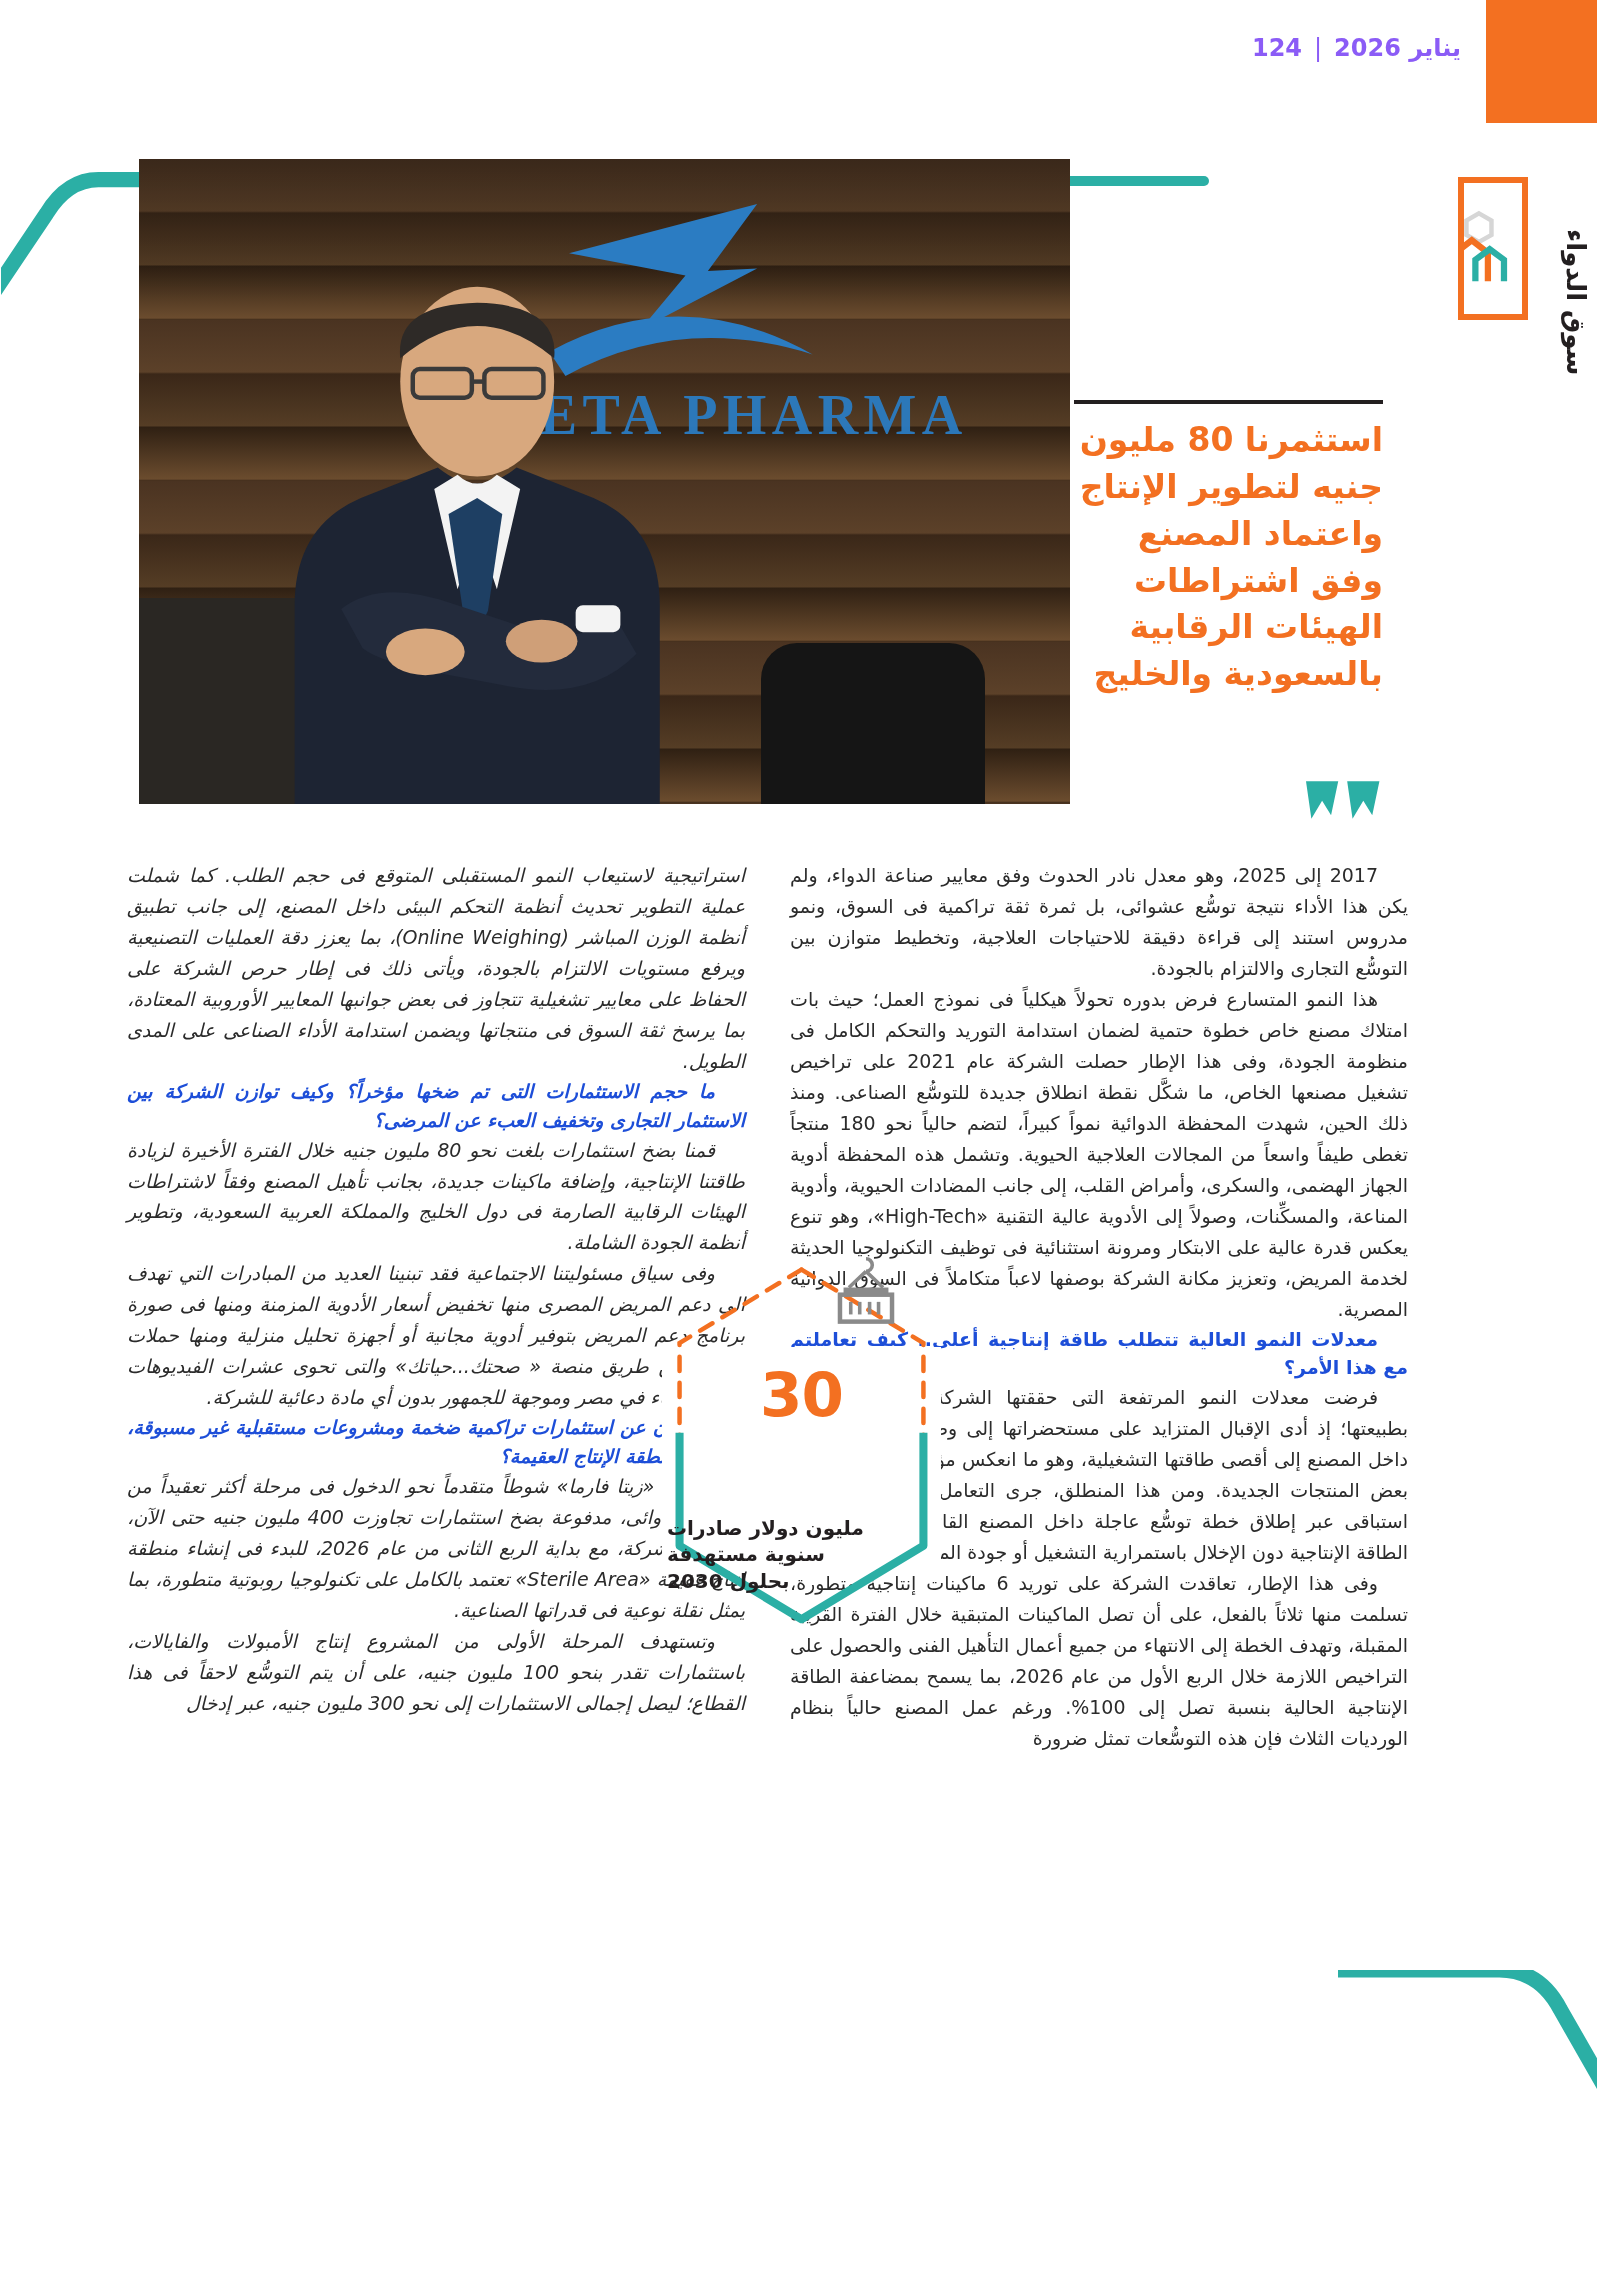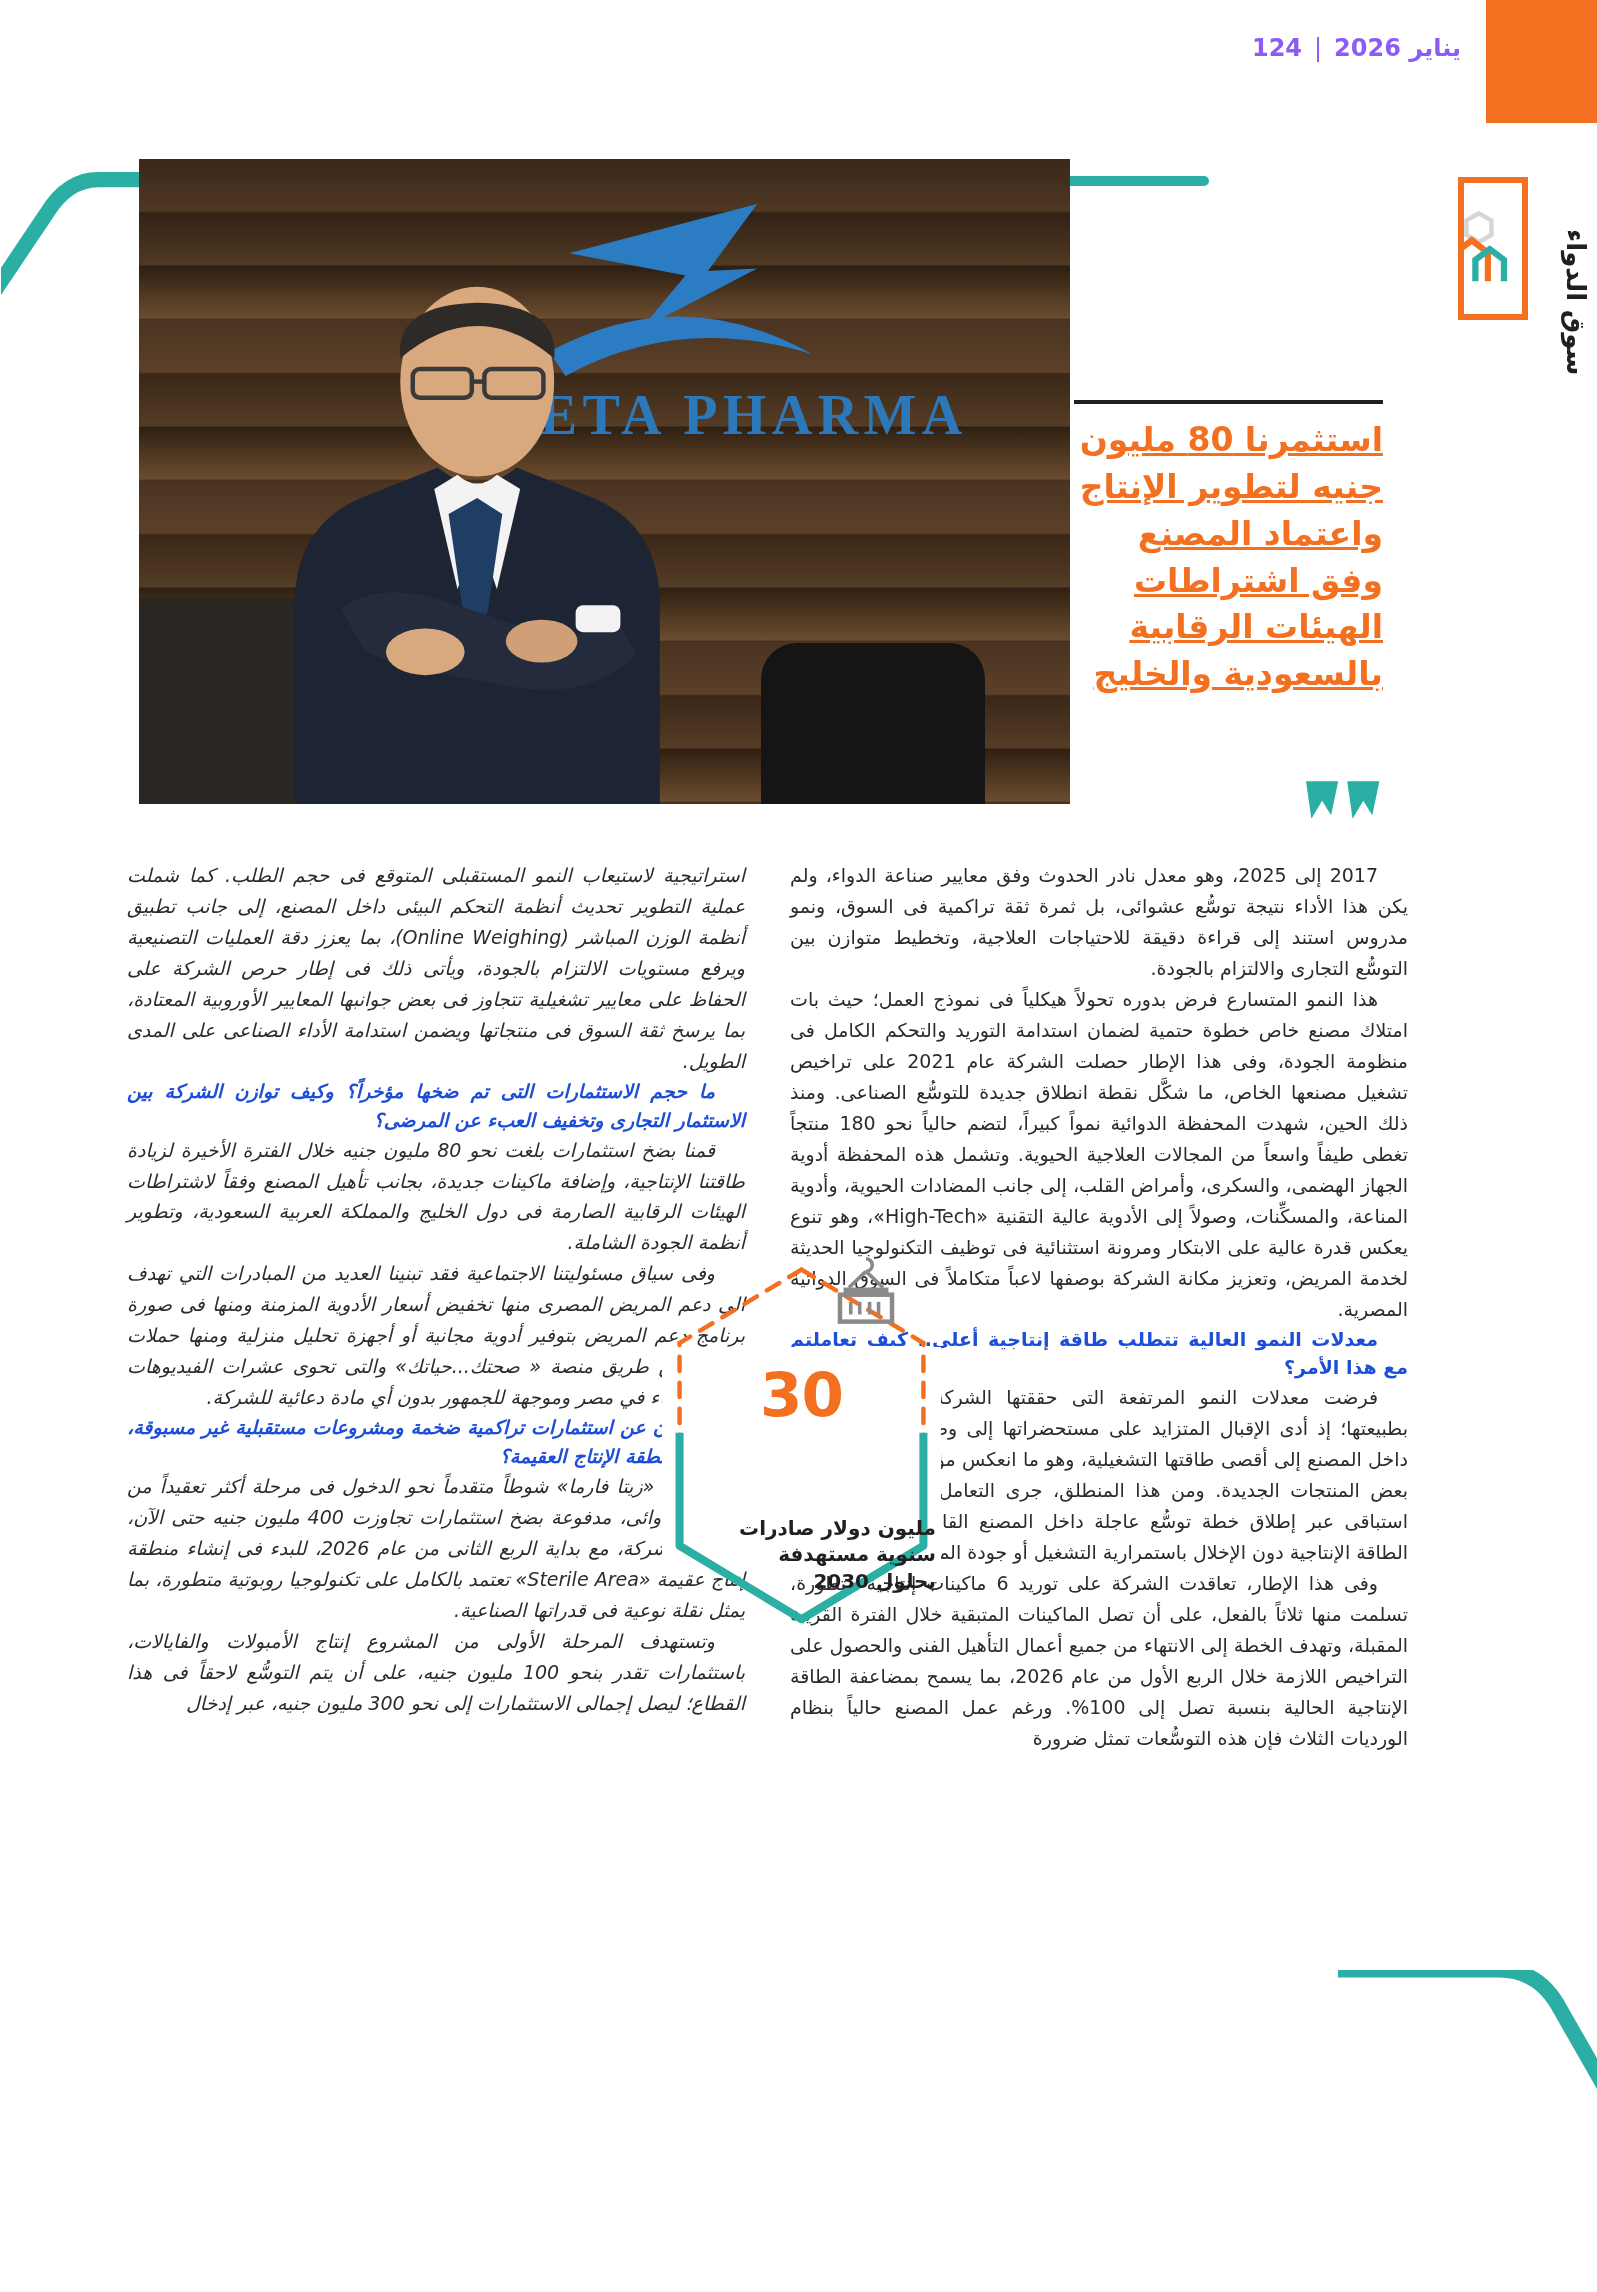--- a/index.html
+++ b/index.html
@@ -89,21 +89,21 @@
   }
 
   
   .quote-rule{
     position:absolute;top:400px;right:215px;width:309px;height:3.6px;
     background:#231f20;
   }
   .quote{
     position:absolute;top:417px;right:215px;width:315px;
     text-align:right;direction:rtl;
-    font-size:33px;line-height:1.42;font-weight:bold;color:#F37021;text-decoration:underline;
+    font-size:33px;line-height:1.42;font-weight:bold;color:#F37021;
   }
   .quote-marks{
     position:absolute;top:781px;right:215px;
     width:77px;height:54px;
   }
 
   
   .col{
     position:absolute;top:860px;
     direction:rtl;text-align:justify;
@@ -129,21 +129,21 @@
     position:absolute;top:84px;left:0;width:100%;text-align:center;
     font-size:61px;font-weight:bold;color:#F37021;line-height:1;
     letter-spacing:-0.9px;
     margin-top:23px;
   }
   .hex-icon{
     position:absolute;top:163px;left:50%;transform:translateX(-50%);
     width:70px;height:70px;
   }
   .hex-text{
-    position:absolute;top:258px;left:0;width:100%;text-align:right;
+    position:absolute;top:258px;left:0;width:100%;text-align:left;
     font-size:20px;font-weight:bold;color:#231f20;line-height:1.32;
     direction:rtl;
   }
   .hex-mask{
     position:absolute;top:90px;left:-5.4px;width:279px;height:224px;
     background:#fff;z-index:-1;
   }
 </style>
 </head>
 <body>

